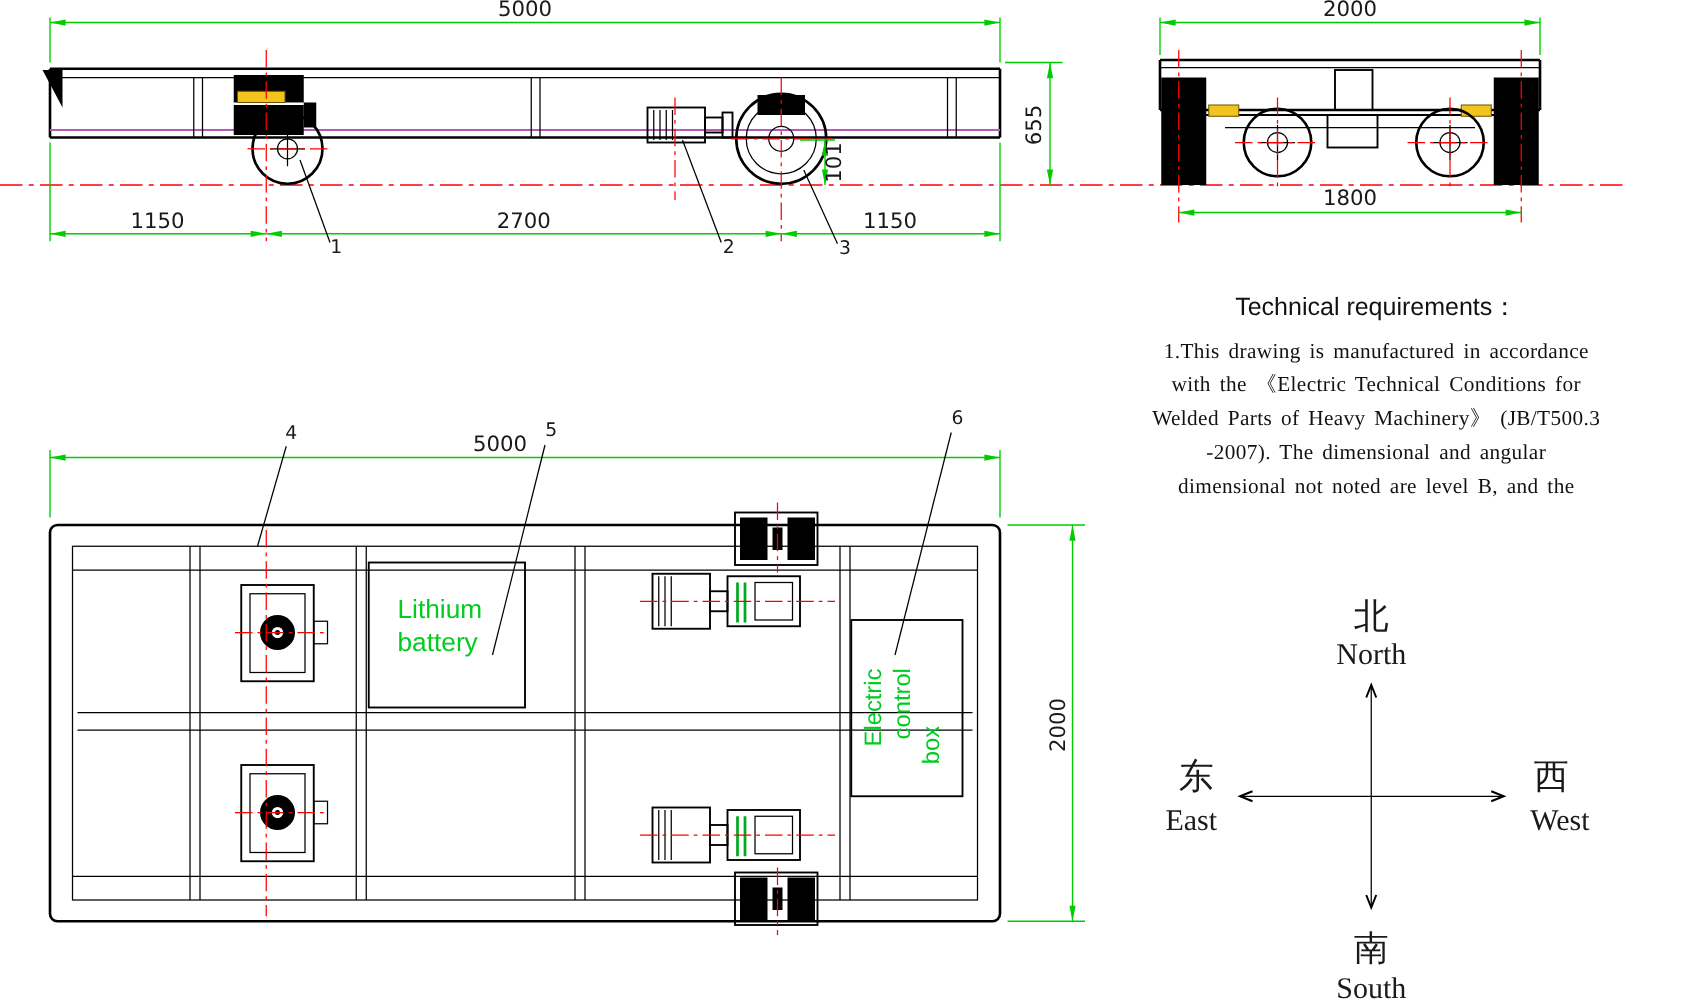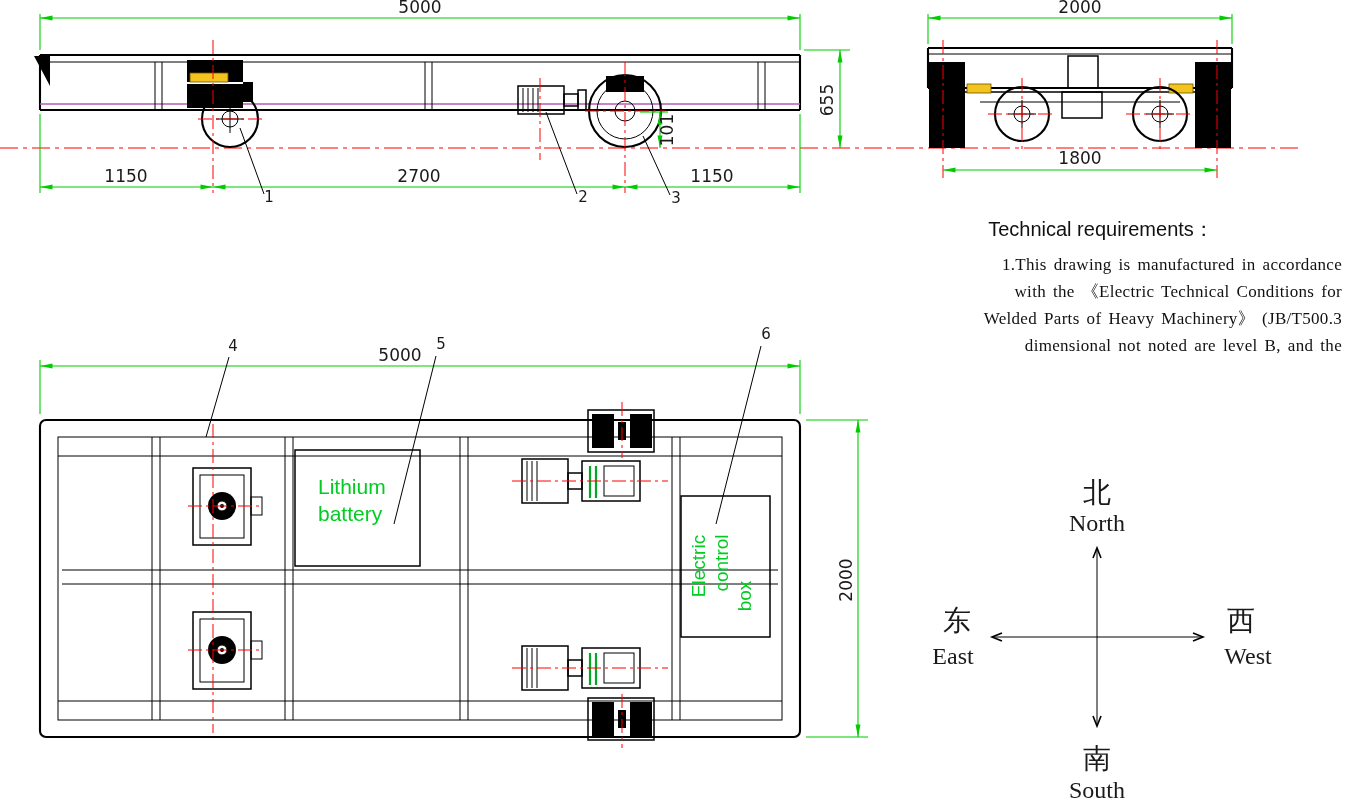--- a/index.html
+++ b/index.html
@@ -23,22 +23,22 @@
   text{font-family:"DejaVu Sans",sans-serif;fill:#1a1a1a;}
   .dimt{font-size:17px;text-anchor:middle;}
   .callout{font-size:15px;text-anchor:middle;}
   .lblg{font-size:21px;fill:#00cc22;text-anchor:start;font-family:"Liberation Sans",sans-serif;}
   .lblgv{font-size:19px;fill:#00cc22;text-anchor:middle;font-family:"Liberation Sans",sans-serif;}
   .cjk{font-size:28px;text-anchor:middle;font-family:"DejaVu Sans",sans-serif;}
   .en{font-size:24px;text-anchor:middle;font-family:"Liberation Serif",serif;}
 
   
   #techreq{position:absolute;left:860px;top:216px;width:482px;text-align:center;color:#111;}
-  #techreq .tr-title{font-family:"Liberation Sans",sans-serif;font-size:20px;margin:0 0 8px 0;font-weight:400;}
-  #techreq .tr-line{font-family:"Liberation Serif",serif;font-size:17px;line-height:27px;letter-spacing:.3px;word-spacing:2.5px;text-align:right;}
+  #techreq .tr-title{font-family:"Liberation Sans",sans-serif;font-size:20px;margin:16px 0 8px 0;font-weight:400;}
+  #techreq .tr-line{font-family:"Liberation Serif",serif;font-size:17px;line-height:27px;letter-spacing:.3px;word-spacing:2.5px;}
 </style>
 </head>
 <body>
 
 <svg id="canvas" width="1345" height="801" viewBox="0 0 1345 801" xmlns="http://www.w3.org/2000/svg">
   <defs>
     <marker id="ma" markerUnits="userSpaceOnUse" markerWidth="16" markerHeight="8" refX="13" refY="3.5" orient="auto-start-reverse">
       <path d="M13,3.5 L0.5,1 L0.5,6 Z" fill="#00cc00"></path>
     </marker>
     <marker id="mk" markerUnits="userSpaceOnUse" markerWidth="14" markerHeight="12" refX="11" refY="5" orient="auto-start-reverse">
@@ -286,14 +286,15 @@
     <text class="cjk" x="1097" y="768">南</text>
     <text class="en" x="1097" y="798">South</text>
   </g>
 </svg>
 
 <div id="techreq">
   <div class="tr-title">Technical requirements：</div>
   <div class="tr-line">1.This drawing is manufactured in accordance</div>
   <div class="tr-line">with the 《Electric Technical Conditions for</div>
   <div class="tr-line">Welded Parts of Heavy Machinery》 (JB/T500.3</div>
+  <div class="tr-line">-2007). The dimensional and angular</div>
   <div class="tr-line">dimensional not noted are level B, and the</div>
 </div>
 
 </body></html>

